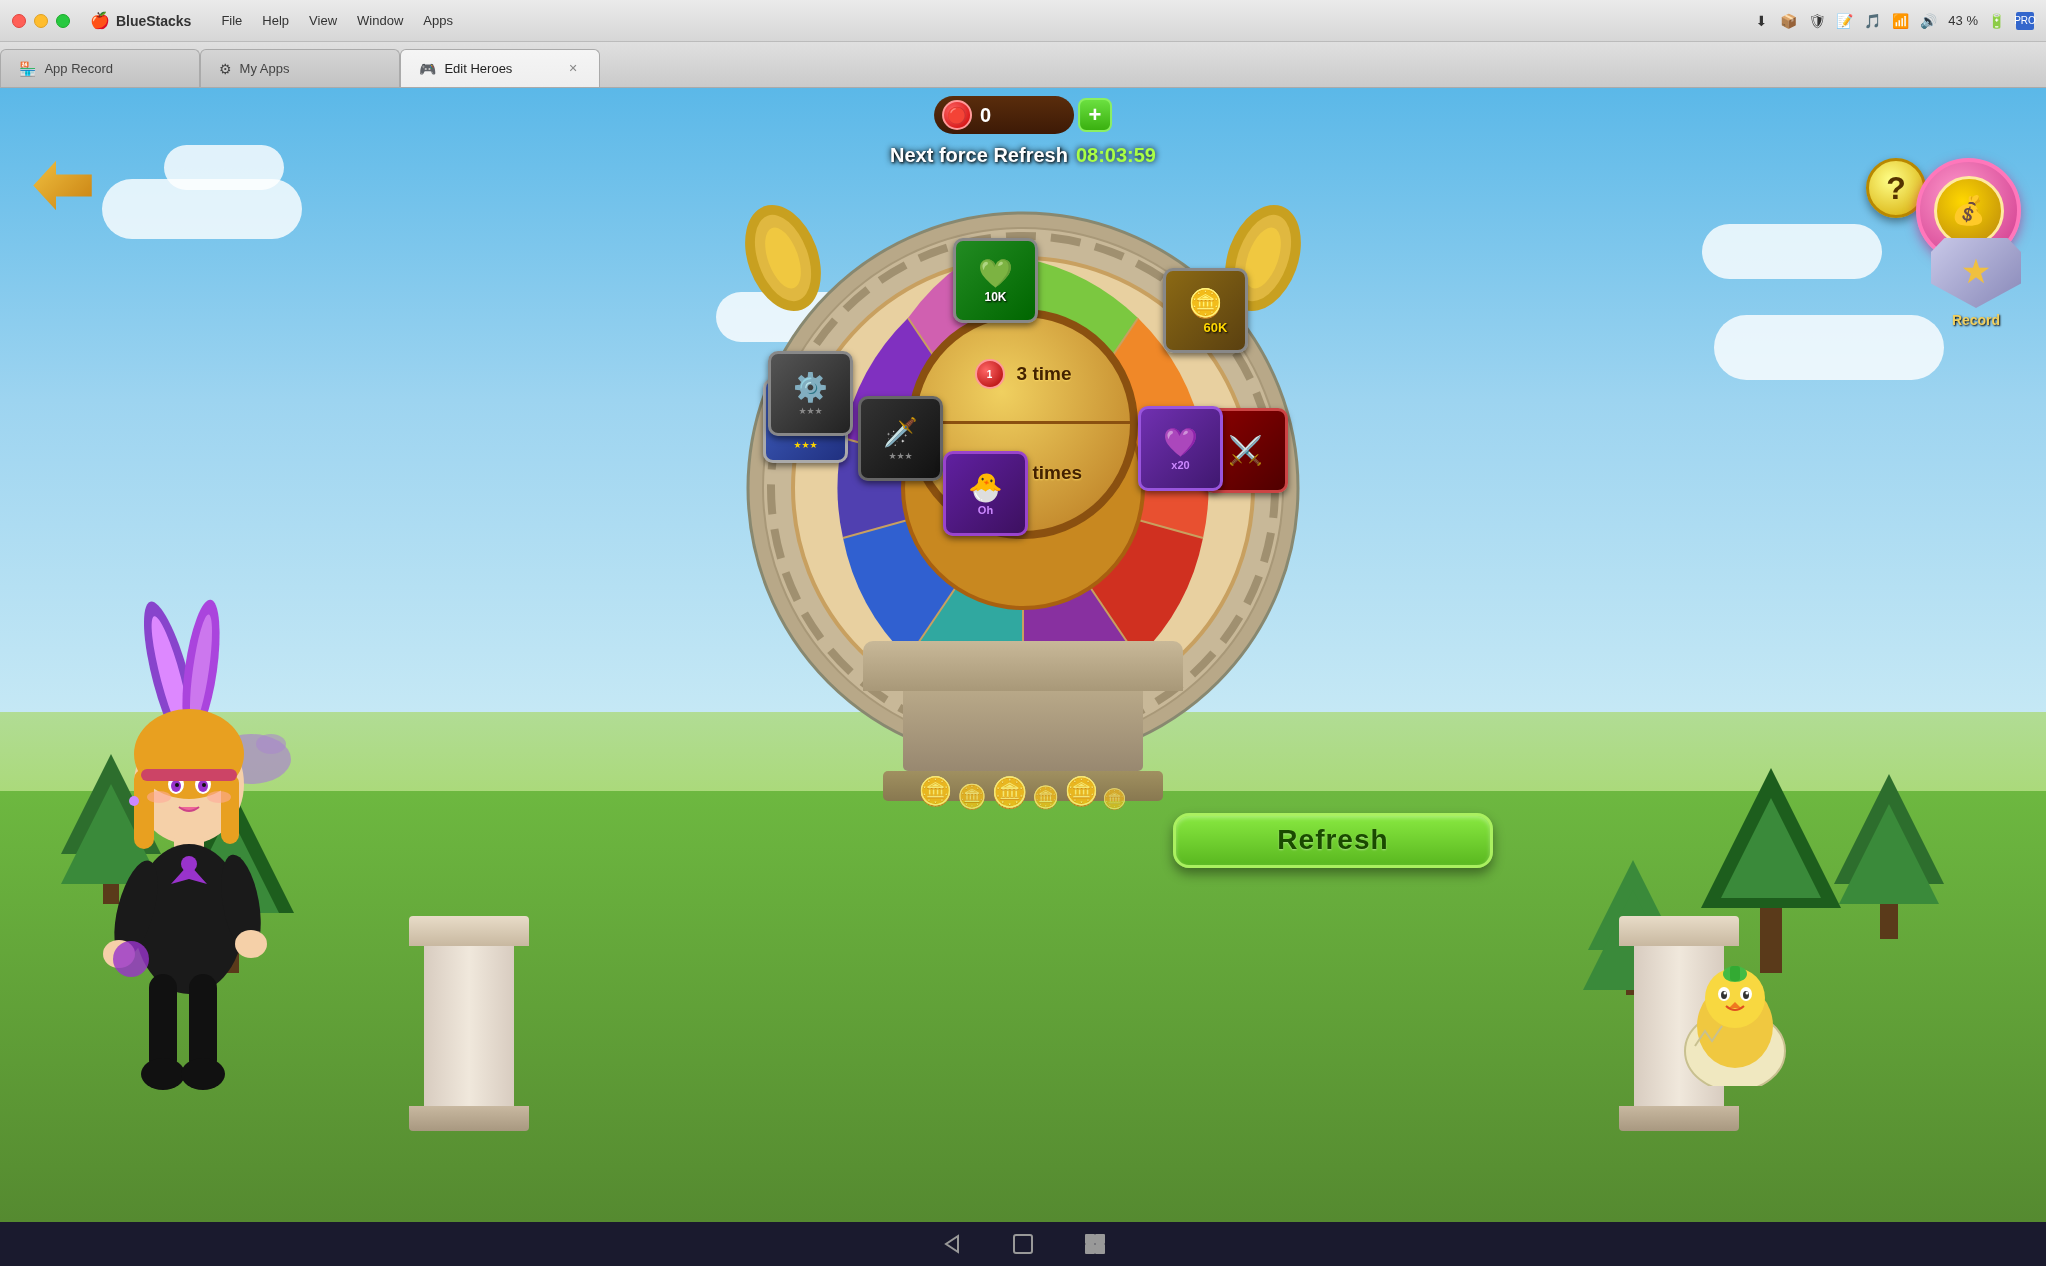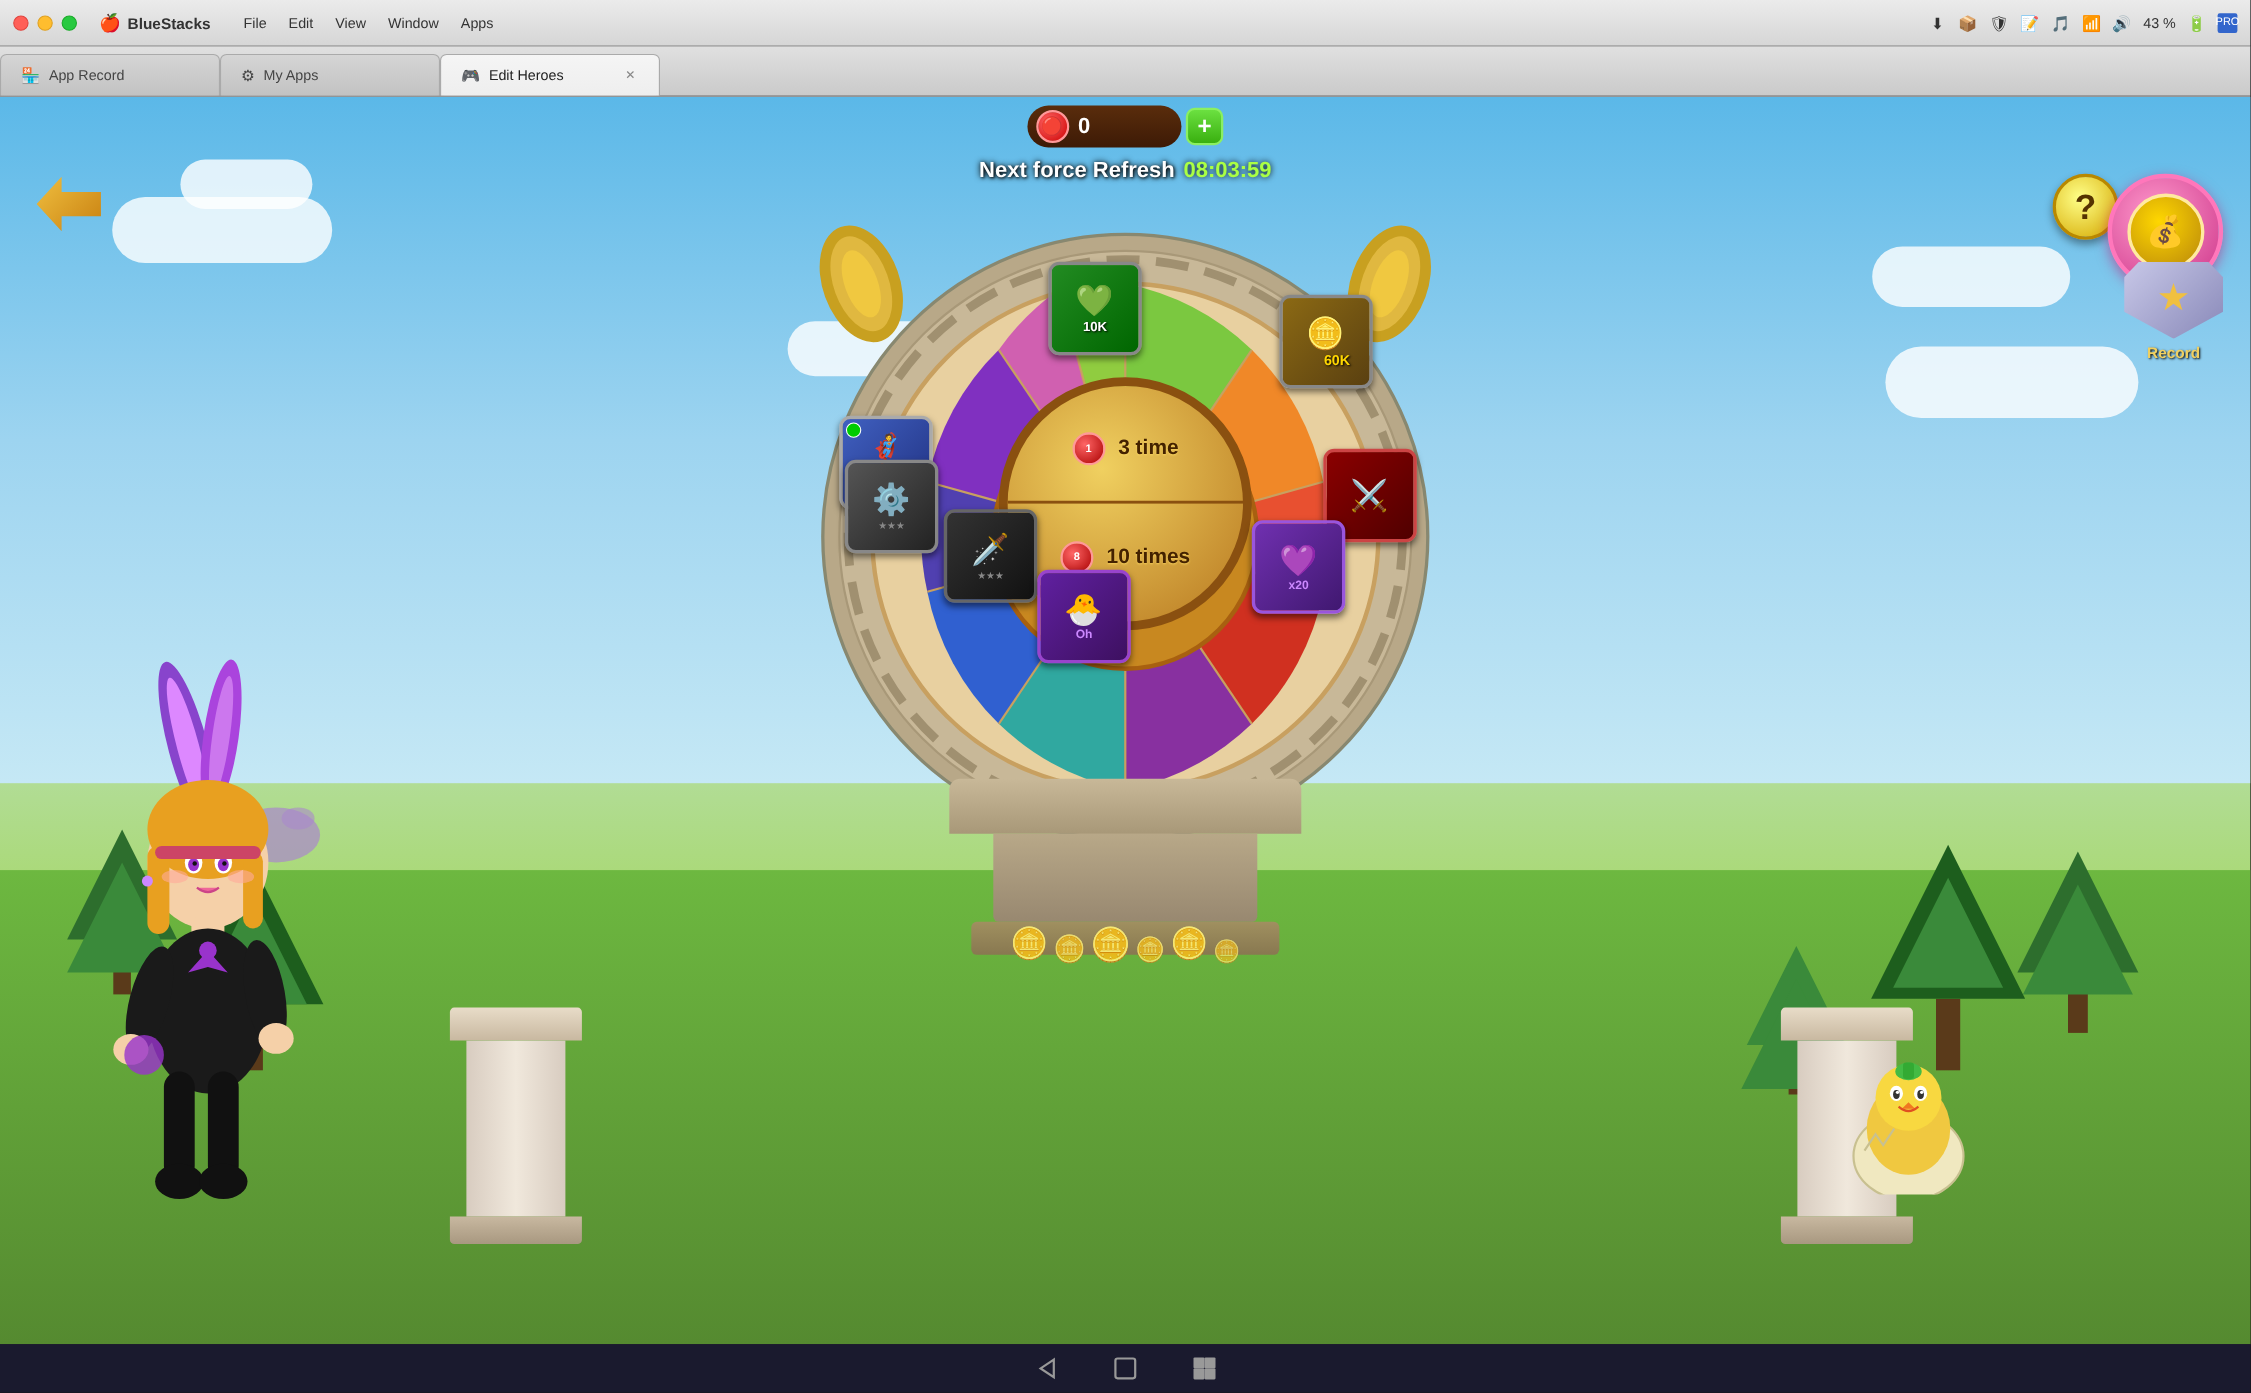--- a/index.html
+++ b/index.html
@@ -552,21 +552,21 @@
 <div class="titlebar">
   <div class="traffic-lights">
     <div class="traffic-light tl-close"></div>
     <div class="traffic-light tl-min"></div>
     <div class="traffic-light tl-max"></div>
   </div>
   <span style="font-size:16px; margin-right:6px;">🍎</span>
   <span class="titlebar-brand">BlueStacks</span>
   <div class="titlebar-menu">
     <span>File</span>
-    <span>Edit</span>
+    <span>Help</span>
     <span>View</span>
     <span>Window</span>
     <span>Apps</span>
   </div>
   <div class="titlebar-right">
     <span class="sys-icon">⬇</span>
     <span class="sys-icon">📦</span>
     <span class="sys-icon">🛡</span>
     <span class="sys-icon">📝</span>
     <span class="sys-icon">🎵</span>
@@ -821,20 +821,23 @@
         <span style="font-size:30px;opacity:0.9;">🪙</span>
         <span style="font-size:22px;opacity:0.8;margin-top:10px;">🪙</span>
         <span style="font-size:28px;opacity:0.9;">🪙</span>
         <span style="font-size:20px;opacity:0.7;margin-top:12px;">🪙</span>
       </div>
       <div class="pedestal-top" style="width:320px;"></div>
       <div class="pedestal-mid" style="width:240px;margin:0 auto;"></div>
       <div class="pedestal-base" style="width:280px;margin:0 auto;"></div>
     </div>
 
+    <div class="refresh-button" style="position:relative;bottom:auto;transform:none;margin-top:12px;">
+      <span>Refresh</span>
+    </div>
 
   </div>
 
   <div class="char-left">
     
     <svg width="280" height="550" viewBox="0 0 280 550">
 
       <ellipse cx="130" cy="120" rx="18" ry="80" fill="#8844cc" transform="rotate(-15,130,120)"></ellipse>
       <ellipse cx="130" cy="120" rx="10" ry="65" fill="#dd88ff" transform="rotate(-15,130,120)"></ellipse>
       <ellipse cx="160" cy="110" rx="16" ry="70" fill="#aa44dd" transform="rotate(8,160,110)"></ellipse>

